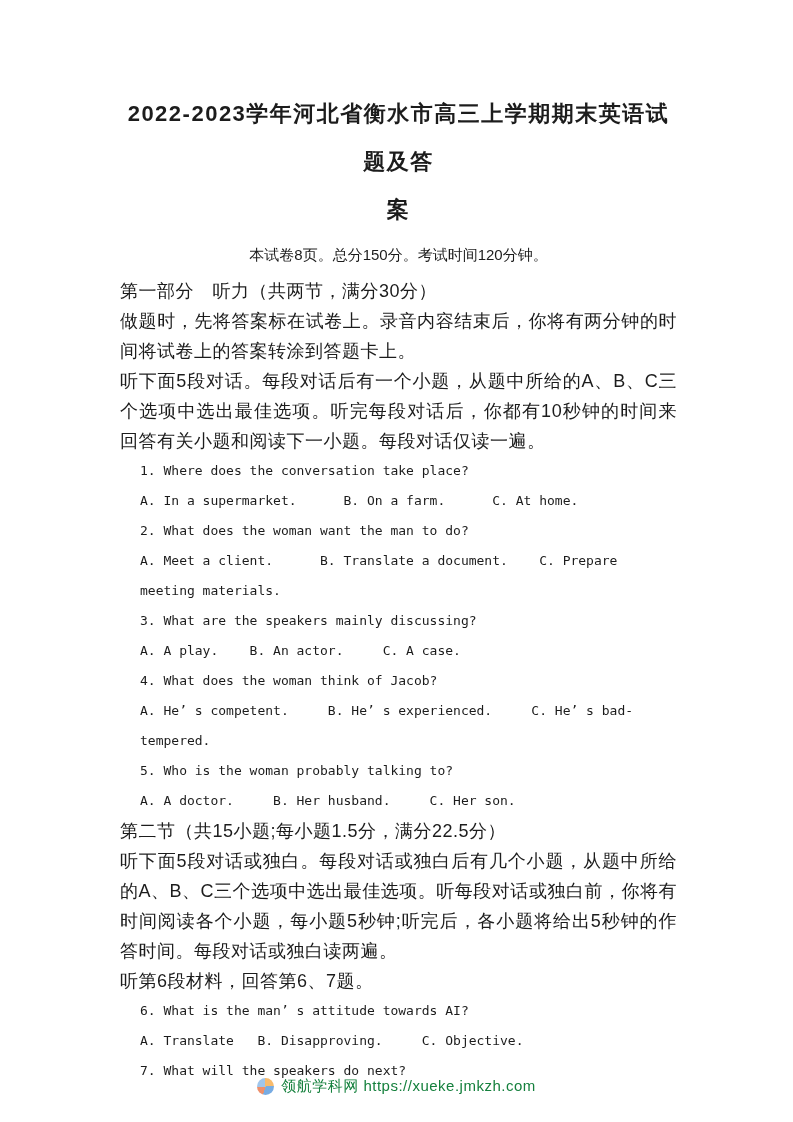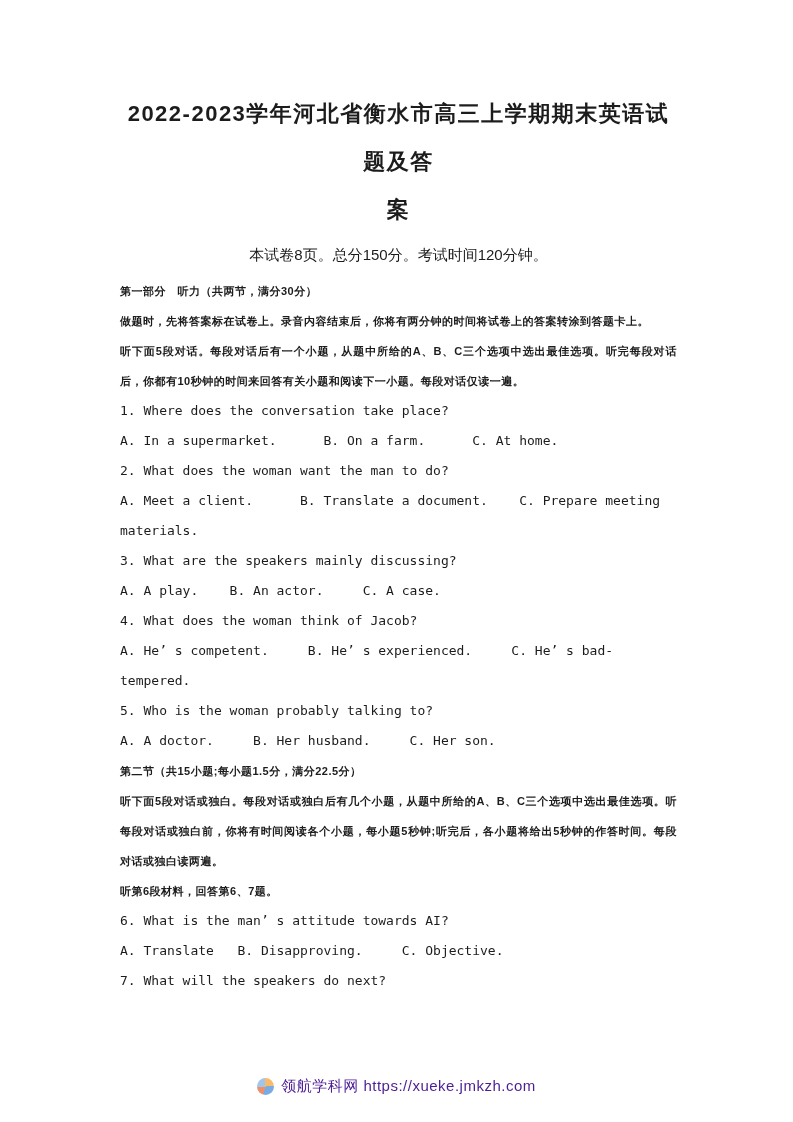--- a/index.html
+++ b/index.html
@@ -36,32 +36,33 @@
     margin: 6px 0 6px 0;
     text-align: center;
     font-size: 15px;
     line-height: 30px;
     font-weight: 400;
   }
   .body p {
     margin: 0;
   }
   .body p.cn {
-    font-size: 11px;
-    font-weight: 700;
+    font-size: 18px;
+    font-weight: 400;
     line-height: 30px;
     text-align: justify;
     letter-spacing: 0.5px;
   }
   .body p.en {
     font-family: "DejaVu Sans Mono", "Liberation Mono", monospace;
     font-size: 13px;
     font-weight: 400;
     line-height: 30px;
     white-space: pre-wrap;
+    margin-left: 20px;
   }
   .footer {
     position: absolute;
     left: 0;
     right: 0;
     bottom: 26px;
     display: flex;
     align-items: center;
     justify-content: center;
     gap: 7px;
@@ -69,21 +70,21 @@
   .footer .logo {
     width: 17px;
     height: 17px;
     border-radius: 50%;
     background: conic-gradient(#f5a43b 0 25%, #4a90d9 25% 55%, #e86a3a 55% 75%, #7fb2e5 75% 100%);
     opacity: 0.75;
     flex: 0 0 auto;
   }
   .footer .site-text {
     font-size: 15px;
-    color: #4c1d95;
+    color: #15803d;
     letter-spacing: 0.5px;
   }
 </style>
 </head>
 <body>
 
 <div class="page">
   <div class="doc">
 
     <h1 class="title">

